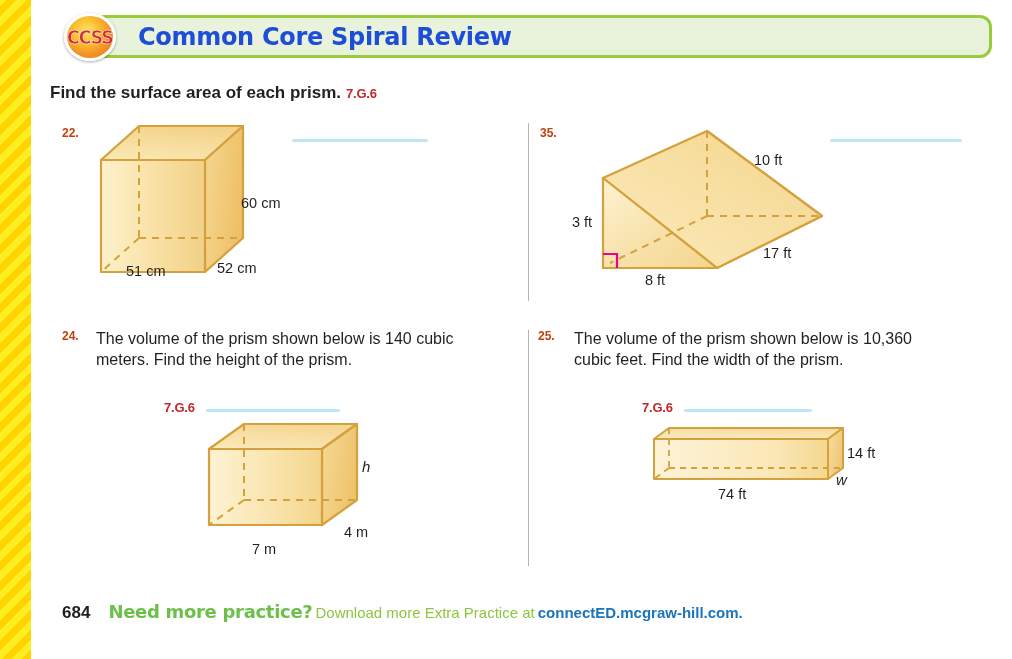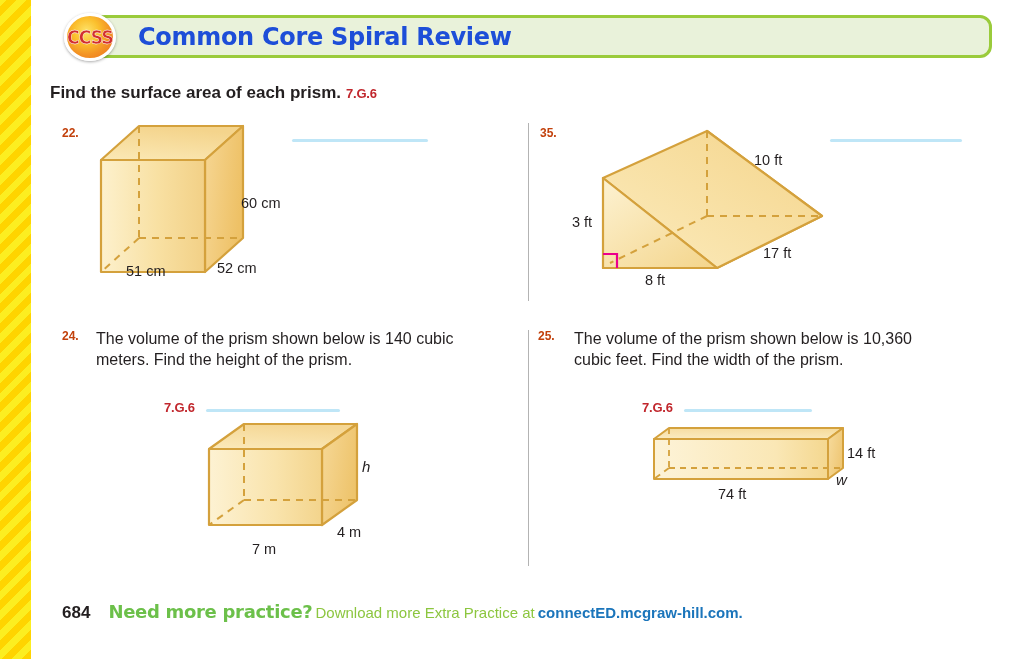--- a/index.html
+++ b/index.html
@@ -300,21 +300,21 @@
     </defs>
     <polygon points="12,31 47,6 160,6 125,31" fill="url(#g24top)" stroke="#d4a13c" stroke-width="2.2" stroke-linejoin="round"></polygon>
     <polygon points="125,31 160,6 160,82 125,107" fill="url(#g24side)" stroke="#d4a13c" stroke-width="2.2" stroke-linejoin="round"></polygon>
     <polygon points="12,31 125,31 125,107 12,107" fill="url(#g24front)" stroke="#d4a13c" stroke-width="2.2" stroke-linejoin="round"></polygon>
     <line x1="47" y1="6" x2="47" y2="82" stroke="#d4a13c" stroke-width="2" stroke-dasharray="7,6"></line>
     <line x1="47" y1="82" x2="160" y2="82" stroke="#d4a13c" stroke-width="2" stroke-dasharray="7,6"></line>
     <line x1="47" y1="82" x2="12" y2="107" stroke="#d4a13c" stroke-width="2" stroke-dasharray="7,6"></line>
   </svg>
 
   <div class="var-label" style="left:362px; top:458px;">h</div>
-  <div class="dim-label" style="left:337px; top:524px;">4 m</div>
+  <div class="dim-label" style="left:344px; top:524px;">4 m</div>
   <div class="dim-label" style="left:252px; top:541px;">7 m</div>
 </div>
 
 <div class="problem" style="left:0;top:0;">
   <div class="prob-num" style="left:538px; top:329px;">25.</div>
 
   <div class="prob-text" style="left:574px; top:328px; width:365px;">The volume of the prism shown below is 10,360 cubic feet. Find the width of the prism.</div>
 
   <div class="std-code" style="position:absolute; left:637px; top:400px;">7.G.6</div>
 

